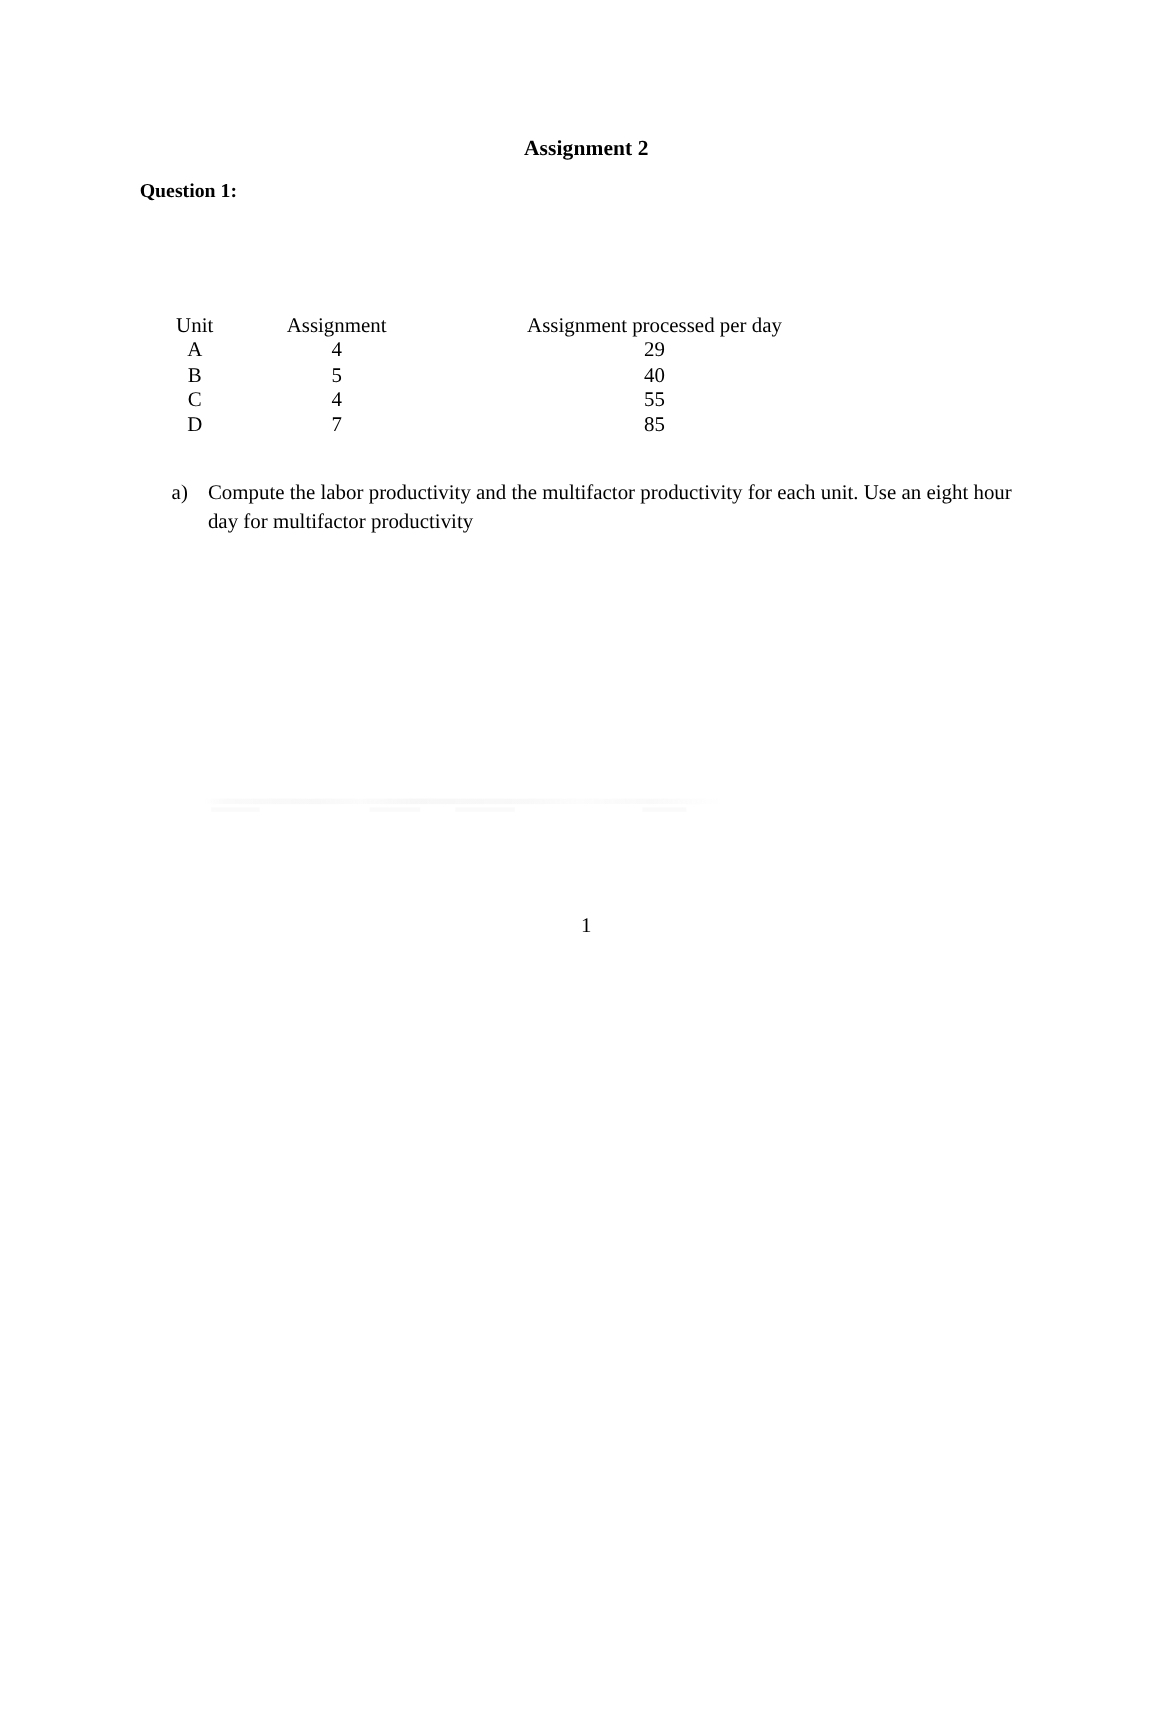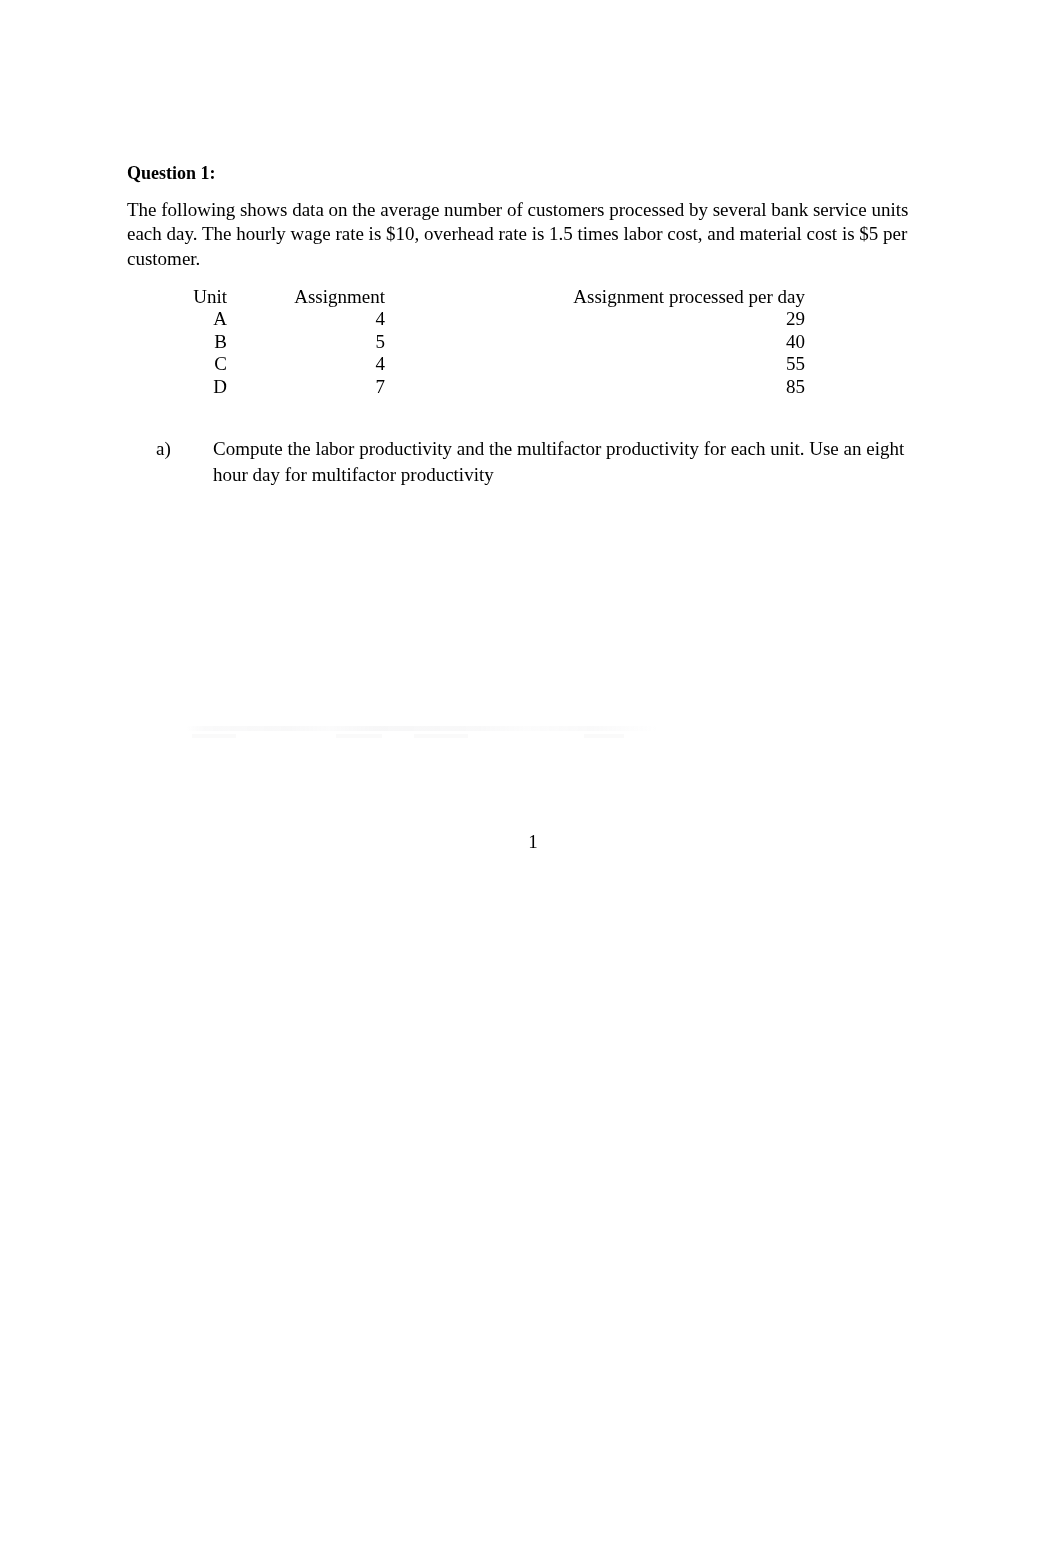--- a/index.html
+++ b/index.html
@@ -70,21 +70,21 @@
     border-collapse: collapse;
     font-size: 19px;
     line-height: 22.4px;
   }
   .data-table td,
   .data-table th {
     padding: 0;
     margin: 0;
     border: 0;
     font-weight: normal;
-    text-align: right;
+    text-align: center;
     vertical-align: top;
     height: 22.4px;
   }
   .col-unit      { width: 100px; }
   .col-employees { width: 158px; }
   .col-customers { width: 420px; white-space: nowrap; }
 
   
   .task-list {
     position: absolute;
@@ -97,21 +97,20 @@
   .task-item {
     display: flex;
     align-items: flex-start;
   }
   .task-marker {
     flex: 0 0 33px;
     width: 33px;
   }
   .task-text {
     flex: 1 1 auto;
-    margin-left: 24px;
   }
 
   
   .ghost-artifact {
     position: absolute;
     left: 186px;
     top: 722px;
     width: 472px;
     height: 20px;
     pointer-events: none;
@@ -155,24 +154,24 @@
     text-align: center;
     font-size: 19px;
     line-height: 23px;
   }
 </style>
 </head>
 <body>
 
 <div class="page">
 
+  <div class="doc-title">Assignment 2</div>
 
   <div class="question-heading">Question 1:</div>
 
-  <div class="intro-paragraph">The following shows data on the average number of customers processed by several bank service units each day. The hourly wage rate is $10, overhead rate is 1.5 times labor cost, and material cost is $5 per customer.</div>
 
   <table class="data-table">
     <thead>
       <tr>
         <th class="col-unit">Unit</th>
         <th class="col-employees">Assignment</th>
         <th class="col-customers">Assignment processed per day</th>
       </tr>
     </thead>
     <tbody>

